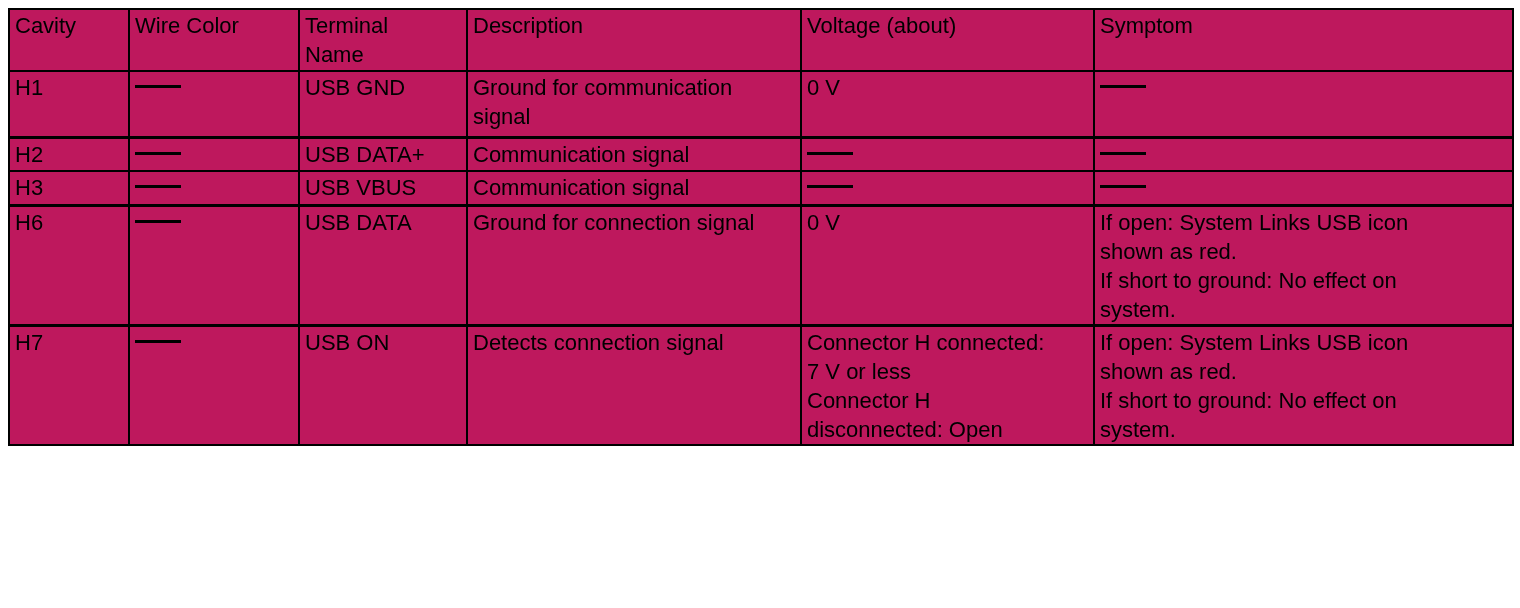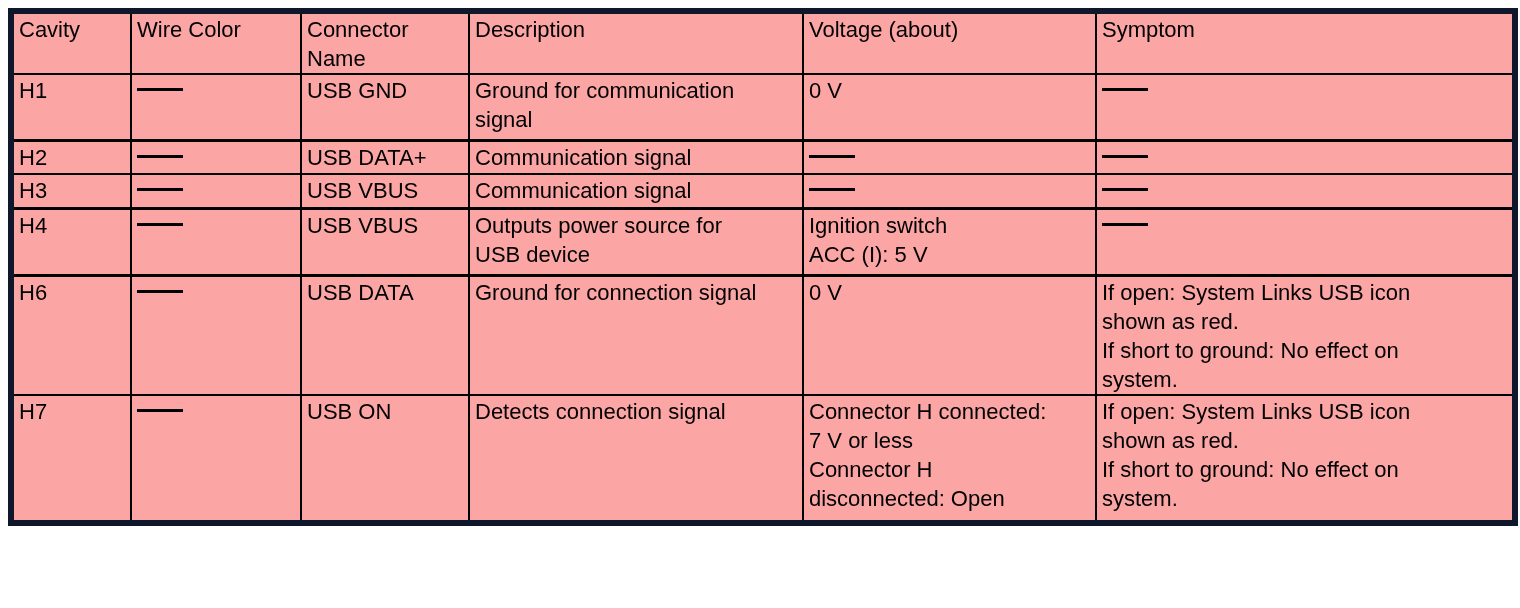--- a/index.html
+++ b/index.html
@@ -16,22 +16,22 @@
     font-family: "Liberation Sans", "DejaVu Sans", sans-serif;
     overflow: hidden;
   }
   table.terminal-table {
     position: absolute;
     left: 8px;
     top: 8px;
     width: 1504px;
     border-collapse: collapse;
     table-layout: fixed;
-    border: 6px solid #0f172a;
-    background: #fca5a5;
+    border: 2px solid #0f172a;
+    background: #be185d;
   }
   col.c-cavity   { width: 120px; }
   col.c-wire     { width: 170px; }
   col.c-terminal { width: 168px; }
   col.c-desc     { width: 334px; }
   col.c-voltage  { width: 293px; }
   col.c-symptom  { width: 419px; }
   th, td {
     border: 2px solid #000000;
     vertical-align: top;
@@ -76,21 +76,21 @@
       <col class="c-wire">
       <col class="c-terminal">
       <col class="c-desc">
       <col class="c-voltage">
       <col class="c-symptom">
     </colgroup>
     <thead>
       <tr>
         <th>Cavity</th>
         <th>Wire Color</th>
-        <th>Connector
+        <th>Terminal
 Name</th>
         <th>Description</th>
         <th>Voltage (about)</th>
         <th>Symptom</th>
       </tr>
     </thead>
     <tbody>
         <tr>
           <td>H1</td>
           <td><span class="dash-rule"></span></td>
@@ -110,30 +110,20 @@
         </tr>
         <tr>
           <td>H3</td>
           <td><span class="dash-rule"></span></td>
           <td>USB VBUS</td>
           <td>Communication signal</td>
           <td><span class="dash-rule"></span></td>
           <td><span class="dash-rule"></span></td>
         </tr>
         <tr>
-          <td>H4</td>
-          <td><span class="dash-rule"></span></td>
-          <td>USB VBUS</td>
-          <td>Outputs power source for
-USB device</td>
-          <td>Ignition switch
-ACC (I): 5 V</td>
-          <td><span class="dash-rule"></span></td>
-        </tr>
-        <tr>
           <td>H6</td>
           <td><span class="dash-rule"></span></td>
           <td>USB DATA</td>
           <td>Ground for connection signal</td>
           <td>0 V</td>
           <td>If open: System Links USB icon
 shown as red.
 If short to ground: No effect on
 system.</td>
         </tr>

